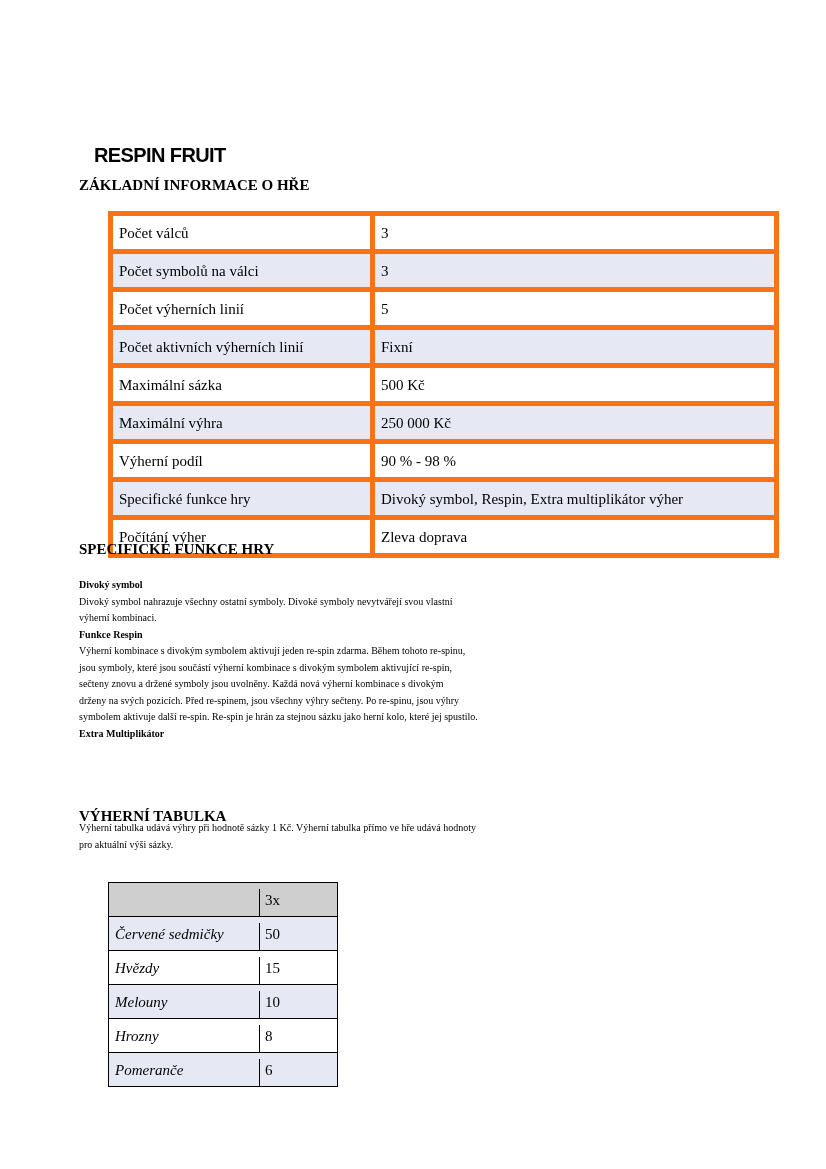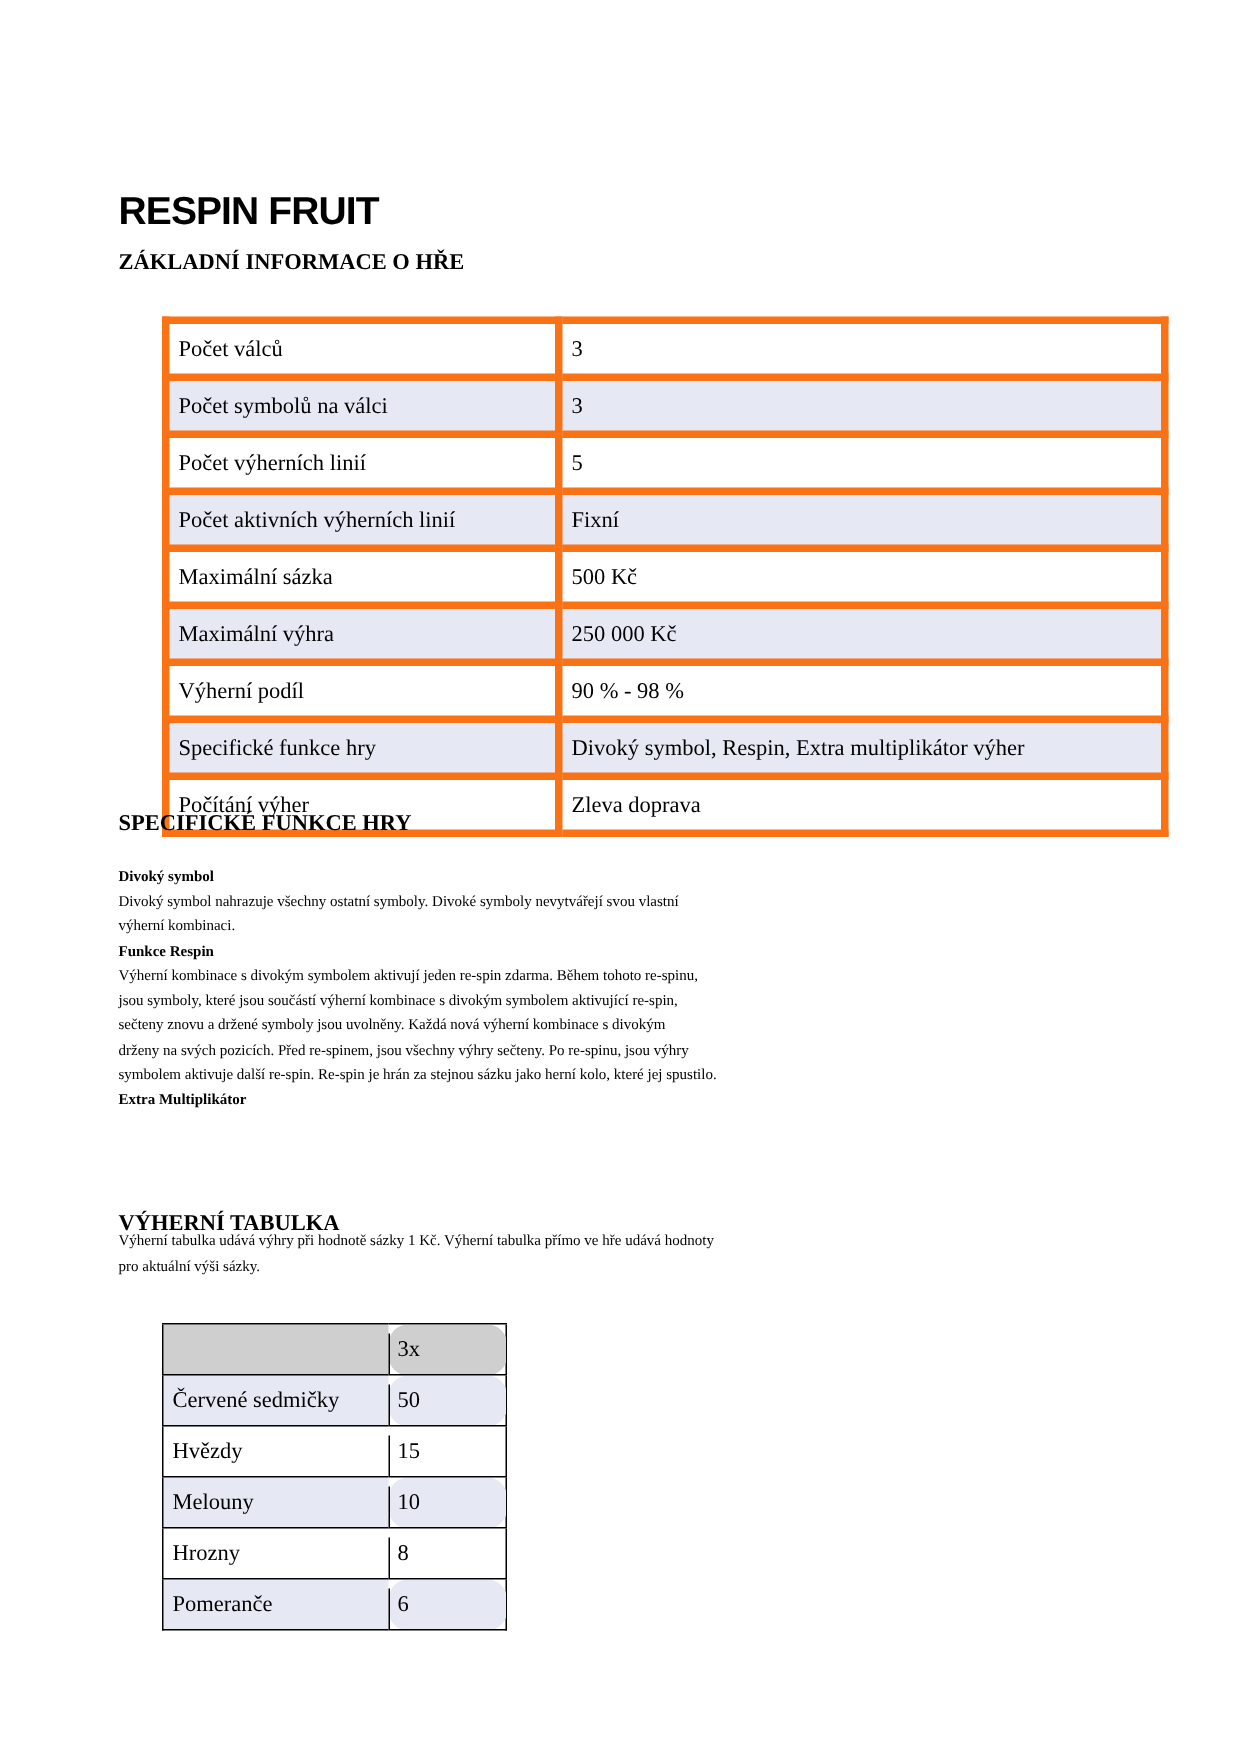--- a/index.html
+++ b/index.html
@@ -12,23 +12,23 @@
     height: 1169px;
     position: relative;
     overflow: hidden;
     color: #000;
     font-family: "Liberation Serif", "DejaVu Serif", serif;
   }
   .page-title {
     position: absolute;
     left: 79px;
     top: 126px;
-    margin: 0;
+    margin: 15px;
     font-family: "Liberation Sans", "DejaVu Sans", sans-serif;
-    font-size: 26px;
+    font-size: 20px;
     font-weight: bold;
     letter-spacing: -0.6px;
     line-height: 28px;
   }
   .section-heading {
     position: absolute;
     left: 79px;
     margin: 0;
     font-size: 15px;
     font-weight: bold;
@@ -76,42 +76,41 @@
     font-size: 15px;
     border: 1px solid #000;
   }
   .pay-table td {
     height: 33px;
     padding: 0 0 0 6px;
     vertical-align: middle;
     line-height: 18px;
     border-top: 1px solid #000;
   }
-  .pay-table td.sym { width: 144px; }
+  .pay-table td.sym { width: 144px; font-style: italic; }
   .pay-table td.val {
     position: relative;
-    border-radius: 13px;
   }
   .pay-table td.val::before {
     content: "";
     position: absolute;
     left: 0;
     top: 6px;
     bottom: 0;
     border-left: 1px solid #000;
   }
   .pay-table tr.head td { background: #cfcfcf; }
   .pay-table tr.alt td { background: #e6e9f4; }
 </style>
 </head>
 <body>
 
 <h1 class="page-title">RESPIN FRUIT</h1>
 
-<h2 class="section-heading" style="top:166px">ZÁKLADNÍ INFORMACE O HŘE</h2>
+<h2 class="section-heading" style="top:176px">ZÁKLADNÍ INFORMACE O HŘE</h2>
 
 <table class="info-table">
   <tbody>
     <tr>
       <td class="label">Počet válců</td>
       <td>3</td>
     </tr>
     <tr class="alt">
       <td class="label">Počet symbolů na válci</td>
       <td>3</td>

